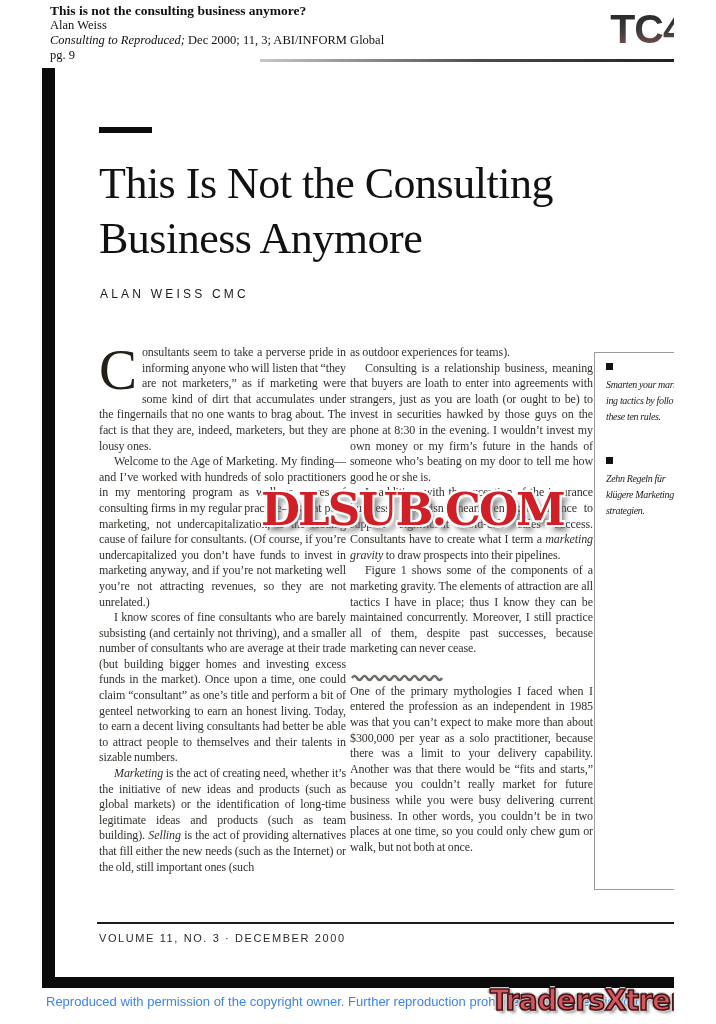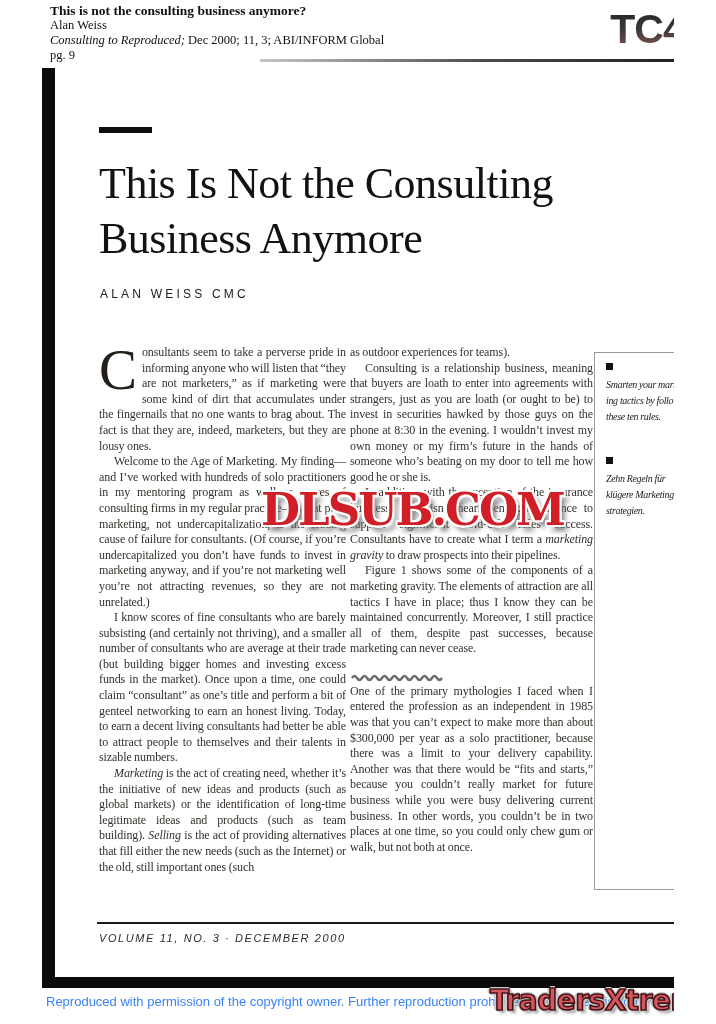--- a/index.html
+++ b/index.html
@@ -74,21 +74,20 @@
   .sb-text {
     font-style:italic; font-size:10px; line-height:16px;
     letter-spacing:-0.35px; color:#1c1a18; white-space:pre-line;
   }
   
   .footer-rule { position:absolute; left:55px; top:922px; width:645px; height:2px; background:#1c1c1c; }
   .footer-vol {
     position:absolute; left:57px; top:932px;
     font-size:11px; letter-spacing:1.6px; color:#2b2b2b;
     font-family:"Liberation Sans", sans-serif;
-    font-style:italic;
   }
   .footer-page { position:absolute; left:658px; top:931px; font-size:12px; color:#222; }
   .notice {
     position:absolute; left:4px; top:994px; width:700px;
     font-family:"Liberation Sans", sans-serif; font-size:13px; color:#3b82f6;
   }
   
   .wm-dlsub {
     position:absolute; left:219px; top:483px;
     font-family:"DejaVu Serif", serif; font-weight:bold;

